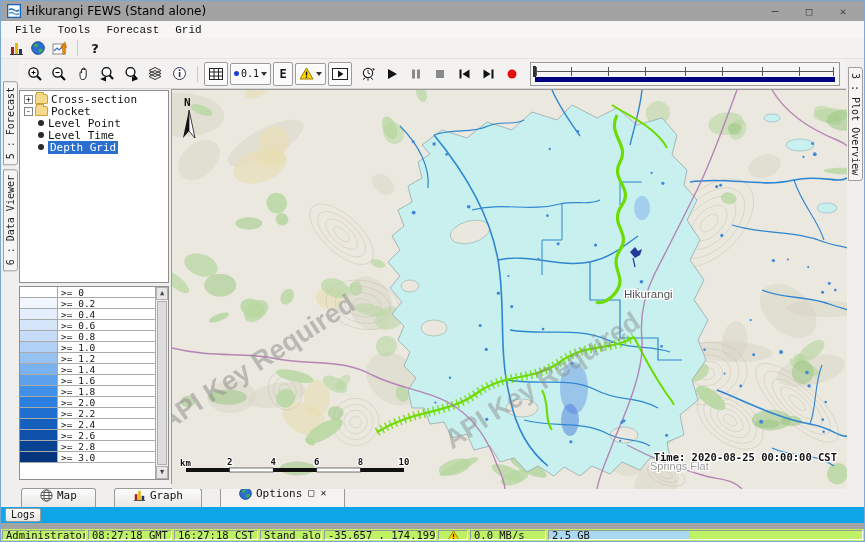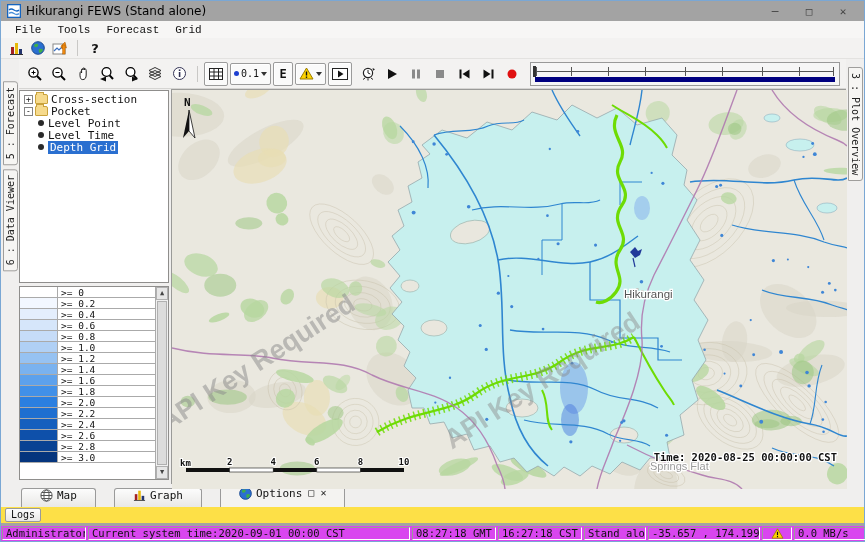--- a/index.html
+++ b/index.html
@@ -72,25 +72,25 @@
 
   
   .mapwrap{flex:1 1 auto;border:1px solid #9a9a98;border-right:none;min-width:0;position:relative;background:#eae8df}
   .mapwrap svg{display:block}
 
   
   .bottomtabs{height:23px;display:flex;align-items:flex-end;padding-left:20px;flex:0 0 auto;background:#f0efee}
   .btab{display:flex;align-items:flex-start;height:19px;border:1px solid #9a9a9a;border-bottom:none;border-radius:3px 3px 0 0;background:linear-gradient(#fcfcfc,#e9e8e6);padding:0 18px;margin-right:18px;font-size:11px}
   .btab.active{height:21px;background:#f4f3f1}
   .btab .glyph{margin-left:6px;font-size:10px;color:#222}
-  .logsrow{height:16px;display:flex;align-items:center;padding-left:4px;background:#fde047;flex:0 0 auto}
+  .logsrow{height:16px;display:flex;align-items:center;padding-left:4px;background:#0ea5e9;flex:0 0 auto}
   .logsbtn{font-size:10px;border:1px solid #9a9a9a;background:linear-gradient(#fdfdfd,#e8e7e5);border-radius:2px;padding:0 5px;height:14px;line-height:12px}
 
   
-  .statusbar{height:18px;display:flex;flex:0 0 auto;background:#d946ef;border-top:3px solid #a3a3a3}
+  .statusbar{height:18px;display:flex;flex:0 0 auto;background:#bef264;border-top:6px solid #a3a3a3}
   .scell{border:1px solid;border-color:#9a9a9a #fff #fff #9a9a9a;margin:1px 1px;padding:0 3px;font-size:10.5px;line-height:13px;white-space:nowrap;overflow:hidden;flex:0 0 auto;display:flex;align-items:center}
   .memcell{position:relative}
   .memfill{position:absolute;left:0;top:0;bottom:0;width:45%;background:#a9d9ef}
   .memtext{position:relative}
 </style>
 </head>
 <body>
 
 <div class="window">
 
@@ -757,21 +757,20 @@
       <span class="glyph">□</span>
       <span class="glyph" style="font-weight:bold">✕</span>
     </div>
   </div>
   <div class="logsrow">
     <span class="logsbtn">Logs</span>
   </div>
 
   <div class="statusbar">
     <div class="scell" style="width:84px">Administrator</div>
-    <div class="scell" style="width:322px">Current system time:2020-09-01 00:00 CST</div>
     <div class="scell" style="width:84px">08:27:18 GMT</div>
     <div class="scell" style="width:84px">16:27:18 CST</div>
     <div class="scell" style="width:62px">Stand alone</div>
     <div class="scell" style="width:112px">-35.657 , 174.199</div>
     <div class="scell" style="width:30px;justify-content:center">
       <svg width="13" height="11" viewBox="0 0 15 13">
           <polygon points="7.5,1 14,12 1,12" fill="#ffd400" stroke="#9a7c00"></polygon>
           <rect x="6.8" y="4.5" width="1.4" height="4" fill="#111"></rect>
           <rect x="6.8" y="9.5" width="1.4" height="1.4" fill="#111"></rect>
         </svg>

